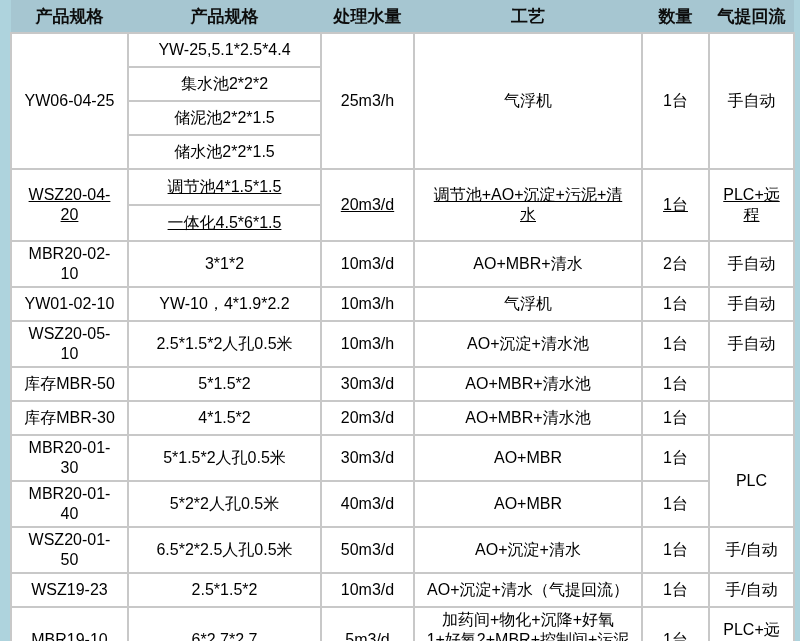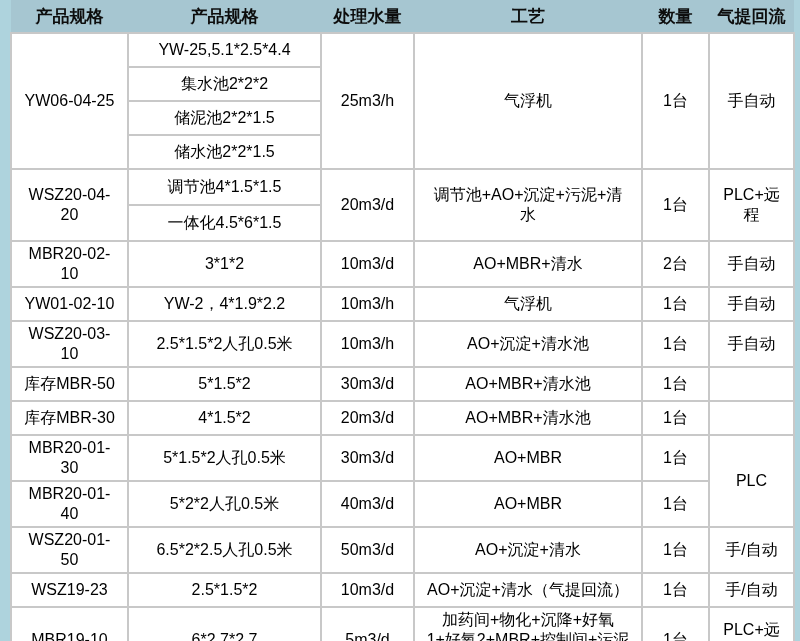--- a/index.html
+++ b/index.html
@@ -38,21 +38,21 @@
     background:var(--cell-bg);
     border:2px solid var(--border);
     text-align:center;
     vertical-align:middle;
     font-size:16px;
     padding:2px 8px;
     line-height:1.25;
   }
   td.process{padding:2px 11px;margin-top:32px;}
   tr.r34{height:34px;}
-  tr.r36{height:36px;}
+  tr.r36{height:36px;text-decoration:underline;}
   tr.r58{height:58px;}
 </style>
 </head>
 <body>
 
 <table>
   <colgroup>
     <col style="width:117px">
     <col style="width:193px">
     <col style="width:93px">
@@ -106,29 +106,29 @@
       <td>MBR20-02-10</td>
       <td>3*1*2</td>
       <td>10m3/d</td>
       <td class="process">AO+MBR+清水</td>
       <td>2台</td>
       <td>手自动</td>
     </tr>
 
     <tr class="r34">
       <td>YW01-02-10</td>
-      <td>YW-2，4*1.9*2.2</td>
+      <td>YW-10，4*1.9*2.2</td>
       <td>10m3/h</td>
       <td class="process">气浮机</td>
       <td>1台</td>
       <td>手自动</td>
     </tr>
 
     <tr class="r34">
-      <td>WSZ20-03-10</td>
+      <td>WSZ20-05-10</td>
       <td>2.5*1.5*2人孔0.5米</td>
       <td>10m3/h</td>
       <td class="process">AO+沉淀+清水池</td>
       <td>1台</td>
       <td>手自动</td>
     </tr>
 
     <tr class="r34">
       <td>库存MBR-50</td>
       <td>5*1.5*2</td>

